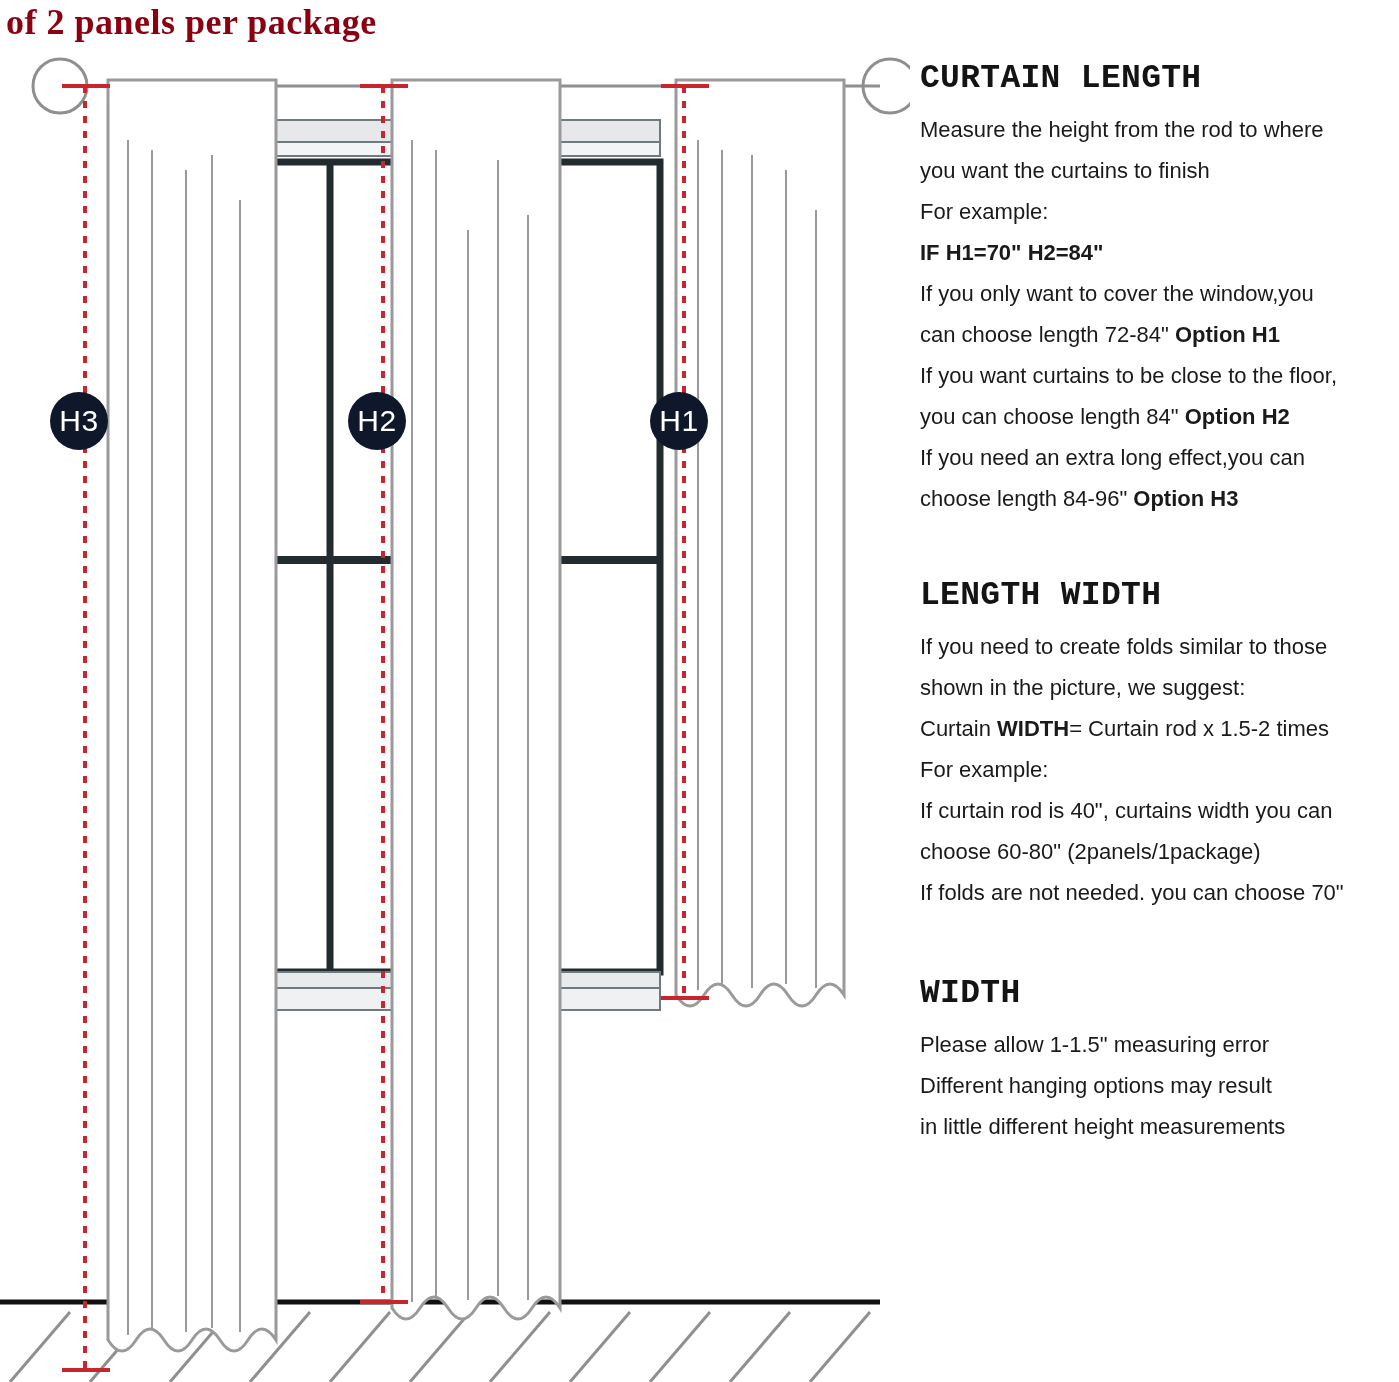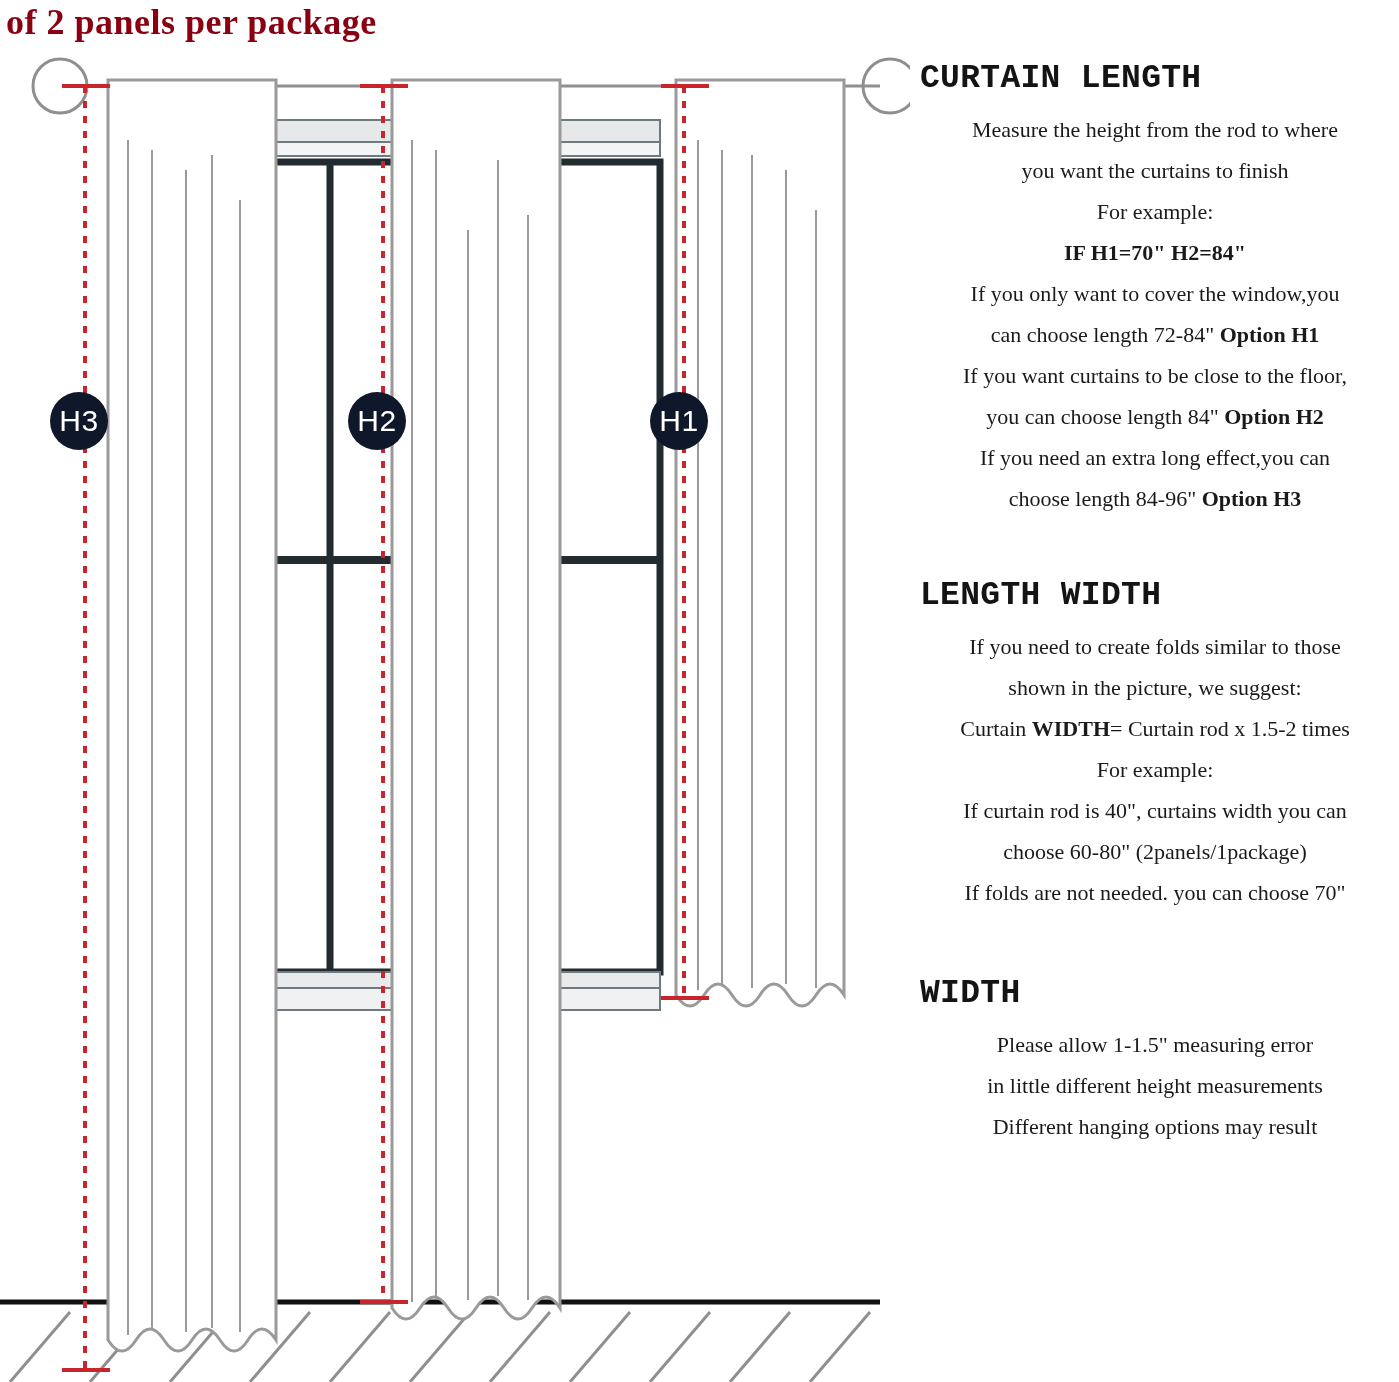--- a/index.html
+++ b/index.html
@@ -52,25 +52,24 @@
   }
   .sec-title {
     font-family: Liberation Mono, monospace;
     font-weight: bold;
     font-size: 33px;
     color: #141414;
     letter-spacing: 0.3px;
     margin: 0 0 12px 0;
   }
   .sec-body {
-    font-family: Liberation Serif, serif;
+    font-family: Liberation Sans, sans-serif;
     font-size: 22px;
     color: #1a1a1a;
     line-height: 41px;
-    text-align: center;
   }
   .sec-body .b { font-weight: bold; }
   .block-gap-1 { height: 58px; }
   .block-gap-2 { height: 62px; }
 
   .marker {
     position: absolute;
     width: 58px;
     height: 58px;
     border-radius: 50%;
@@ -226,18 +225,18 @@
       <div><span>If curtain rod is 40", curtains width you can</span></div>
       <div><span>choose 60-80" (2panels/1package)</span></div>
       <div><span>If folds are not needed. you can choose 70"</span></div>
     </div>
 
     <div class="block-gap-2"></div>
 
     <h2 class="sec-title">WIDTH</h2>
     <div class="sec-body">
       <div><span>Please allow 1-1.5" measuring error</span></div>
+      <div><span>Different hanging options may result</span></div>
       <div><span>in little different height measurements</span></div>
-      <div><span>Different hanging options may result</span></div>
     </div>
 
   </div>
 </div>
 
 </body></html>

